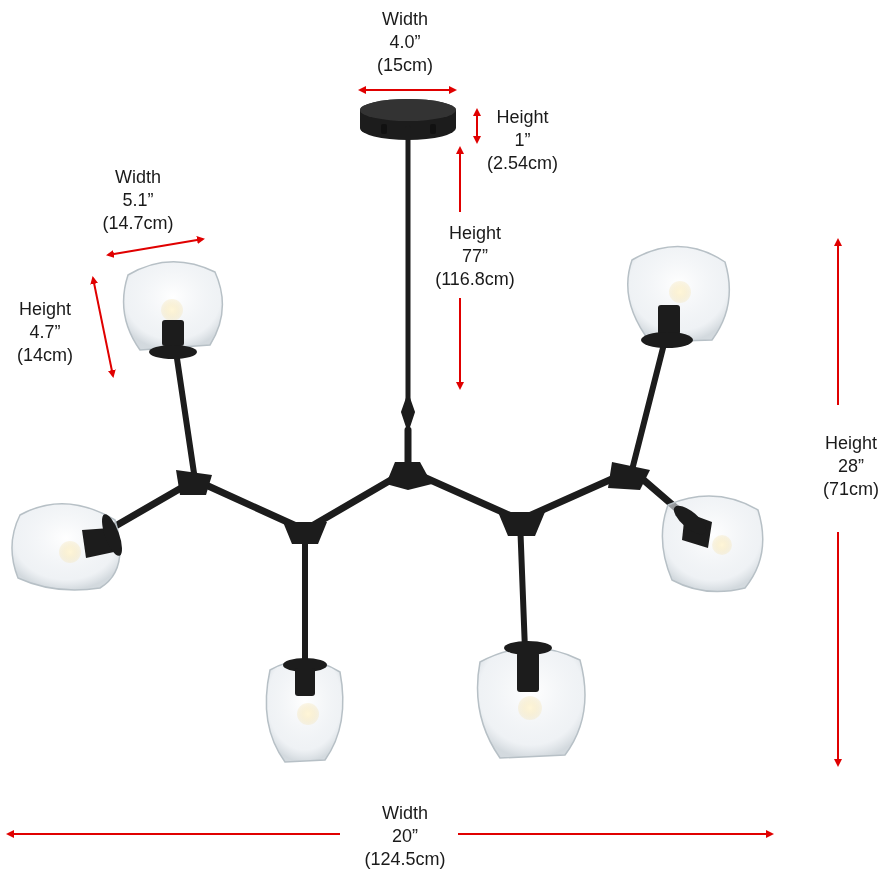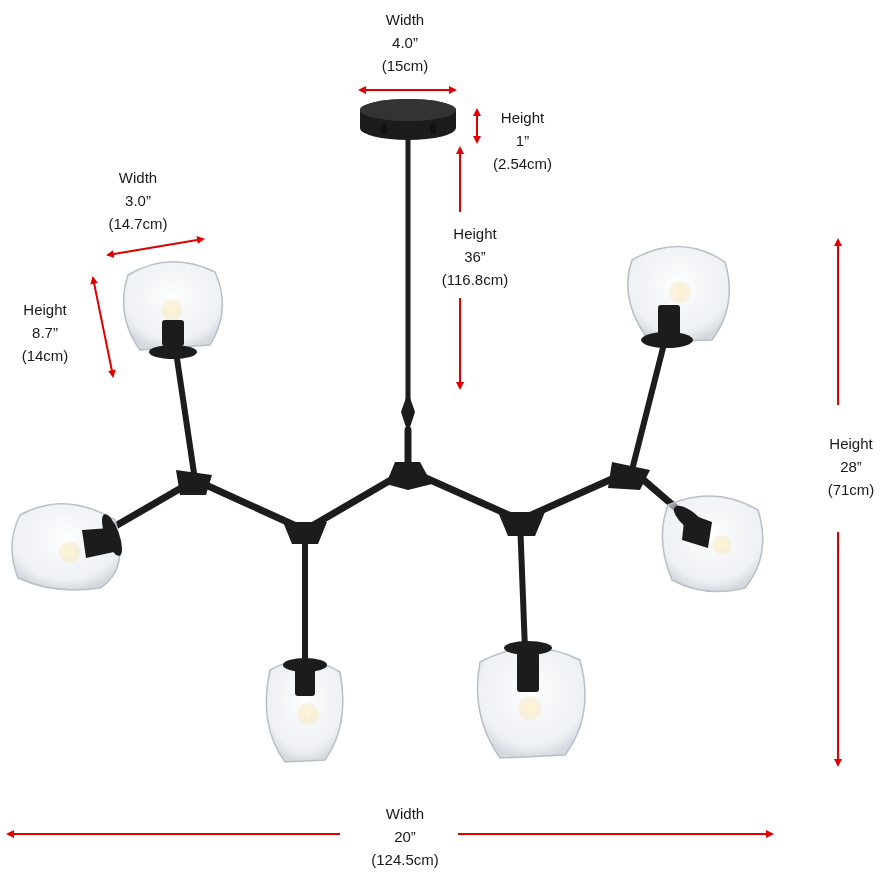--- a/index.html
+++ b/index.html
@@ -1,17 +1,17 @@
 <!DOCTYPE html>
 <html><head>
 <meta charset="utf-8">
 <style>
   html, body { margin:0; padding:0; background:#ffffff; }
   body { width:886px; height:886px; position:relative; overflow:hidden; font-family:"Liberation Sans", sans-serif; }
-  .label { position:absolute; text-align:center; color:#1a1a1a; font-size:15px; line-height:23px; }
+  .label { position:absolute; text-align:center; color:#1a1a1a; font-size:18px; line-height:23px; }
   .label div { white-space:nowrap; }
   svg.art { position:absolute; left:0; top:0; }
 </style>
 </head>
 <body>
 
 <svg class="art" width="886" height="886" viewBox="0 0 886 886">
   <defs>
     <marker id="ah" markerWidth="8" markerHeight="8" refX="6" refY="4" orient="auto-start-reverse" markerUnits="userSpaceOnUse">
       <path d="M0,0 L8,4 L0,8 Z" fill="#e00000"></path>
@@ -118,33 +118,33 @@
 </div>
 
 <div class="label" style="left:475px; top:106px; width:95px;">
   <div>Height</div>
   <div>1”</div>
   <div>(2.54cm)</div>
 </div>
 
 <div class="label" style="left:88px; top:166px; width:100px;">
   <div>Width</div>
-  <div>3.0”</div>
+  <div>5.1”</div>
   <div>(14.7cm)</div>
 </div>
 
 <div class="label" style="left:0px; top:298px; width:90px;">
   <div>Height</div>
-  <div>8.7”</div>
+  <div>4.7”</div>
   <div>(14cm)</div>
 </div>
 
 <div class="label" style="left:420px; top:222px; width:110px;">
   <div>Height</div>
-  <div>36”</div>
+  <div>77”</div>
   <div>(116.8cm)</div>
 </div>
 
 <div class="label" style="left:808px; top:432px; width:86px;">
   <div>Height</div>
   <div>28”</div>
   <div>(71cm)</div>
 </div>
 
 <div class="label" style="left:345px; top:802px; width:120px;">

